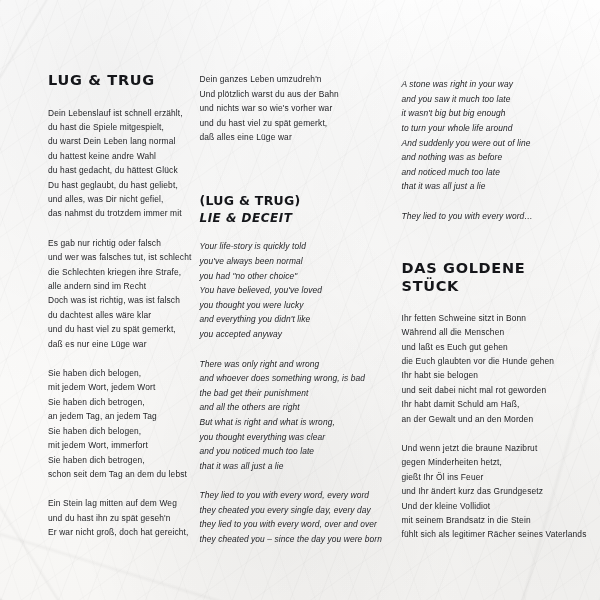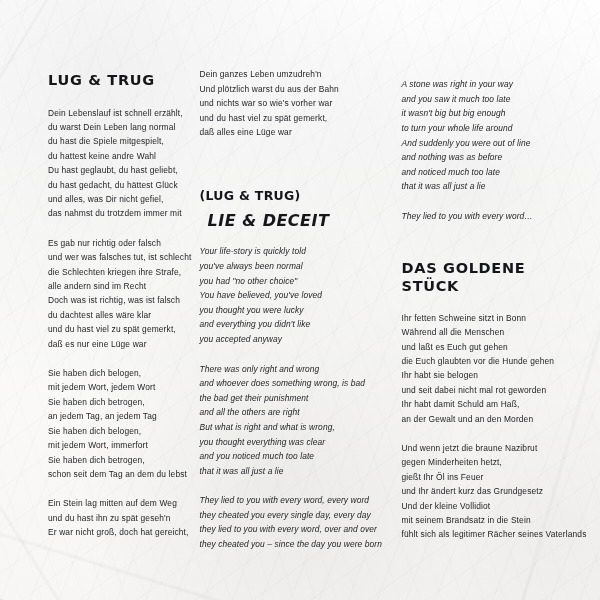--- a/index.html
+++ b/index.html
@@ -79,24 +79,24 @@
     font-weight: bold;
     font-size: 12.5px;
     letter-spacing: 0.3px;
     color: #15161a;
     margin: 0 0 3px 0;
   }
   .subtitle-en {
     font-family: "DejaVu Sans", sans-serif;
     font-weight: bold;
     font-style: italic;
-    font-size: 16px;
+    font-size: 12px;
     letter-spacing: 0.5px;
     color: #15161a;
-    margin: 8px;
+    margin: 0;
   }
   .stanza {
     margin: 0 0 15px 0;
     padding: 0;
     list-style: none;
   }
   .stanza li {
     font-family: "Liberation Sans", sans-serif;
     font-size: 8.4px;
     line-height: 14.4px;
@@ -118,25 +118,25 @@
 <body>
 
 <div class="page">
   <div class="columns">
 
     <div class="col col-1">
       <h1 class="song-title">LUG &amp; TRUG</h1>
 
       <ul class="stanza de">
         <li>Dein Lebenslauf ist schnell erzählt,</li>
+        <li>du hast die Spiele mitgespielt,</li>
         <li>du warst Dein Leben lang normal</li>
-        <li>du hast die Spiele mitgespielt,</li>
         <li>du hattest keine andre Wahl</li>
+        <li>du hast gedacht, du hättest Glück</li>
         <li>Du hast geglaubt, du hast geliebt,</li>
-        <li>du hast gedacht, du hättest Glück</li>
         <li>und alles, was Dir nicht gefiel,</li>
         <li>das nahmst du trotzdem immer mit</li>
       </ul>
 
       <ul class="stanza de">
         <li>Es gab nur richtig oder falsch</li>
         <li>und wer was falsches tut, ist schlecht</li>
         <li>die Schlechten kriegen ihre Strafe,</li>
         <li>alle andern sind im Recht</li>
         <li>Doch was ist richtig, was ist falsch</li>

